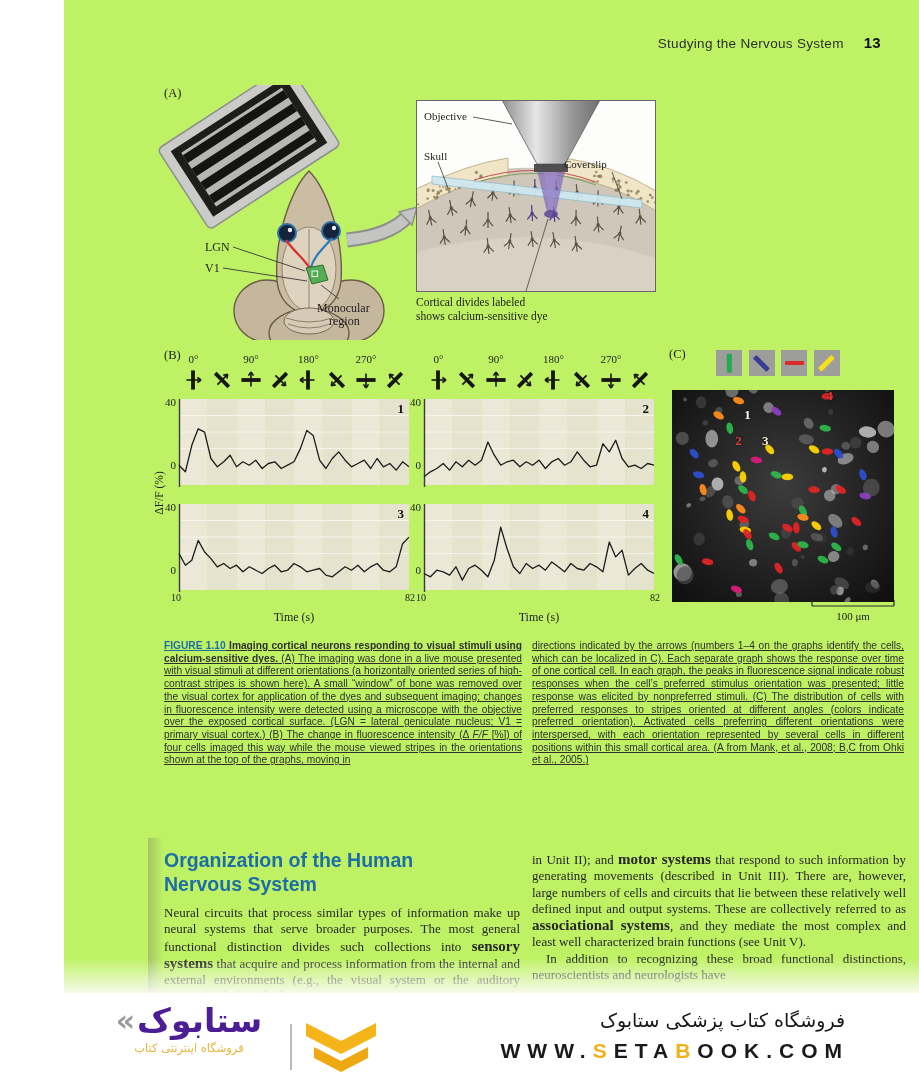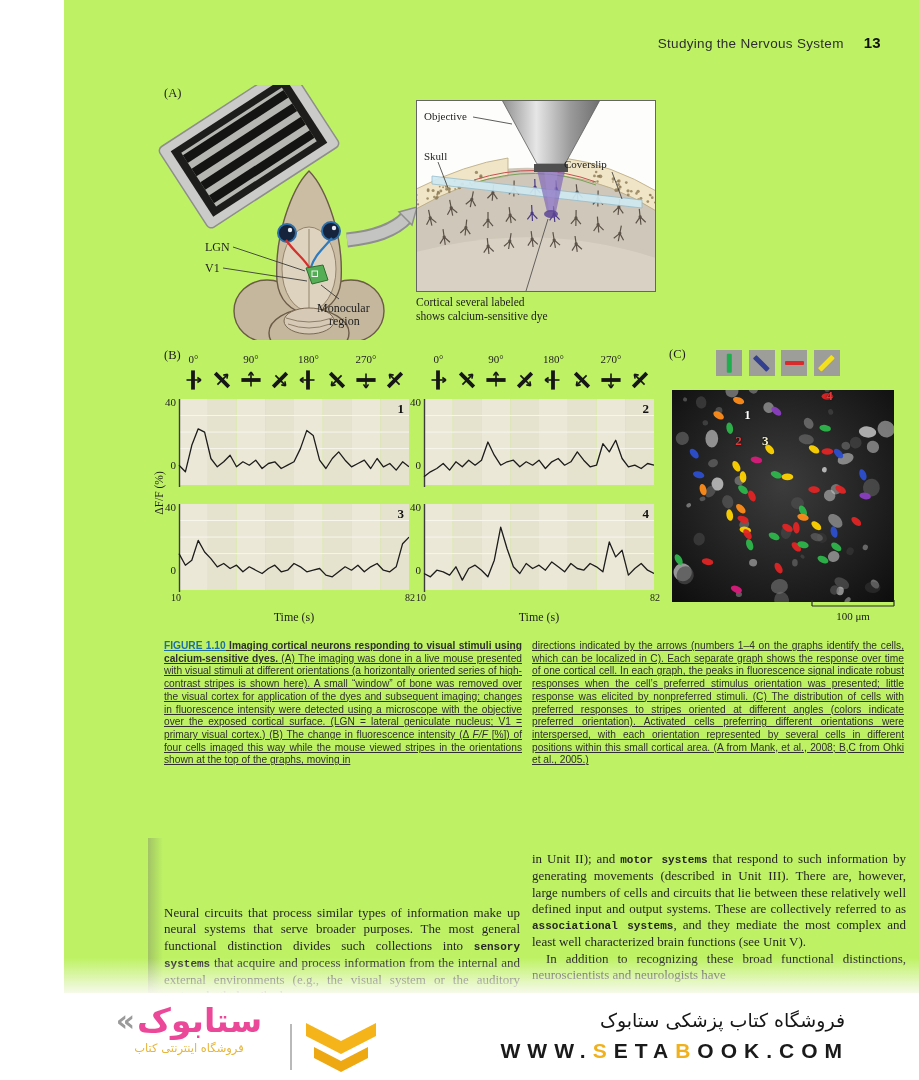--- a/index.html
+++ b/index.html
@@ -37,32 +37,32 @@
          background:radial-gradient(circle at 50% 45%, #3c3c3c 0%, #222 55%, #0d0d0d 100%);}
   .cellnum{position:absolute;transform:translate(-50%,-50%);font-family:"Liberation Serif",serif;
            font-weight:bold;font-size:13px;text-shadow:0 0 2px rgba(0,0,0,.8);}
   
   .cap{position:absolute;font-size:10.2px;line-height:12.7px;color:#2f2f2f;text-align:justify;}
   .cap span{font-family:"Liberation Sans",sans-serif;text-decoration:underline;}
   #heading{position:absolute;left:100px;top:848px;font-size:19.5px;line-height:24px;font-weight:bold;
            color:#1d6ea6;}
   .bodycol{position:absolute;font-family:"Liberation Serif",serif;font-size:13px;line-height:16.3px;
            color:#262626;text-align:justify;}
-  .bodycol .seg-sans{font-family:Liberation Mono, monospace;font-size:11px;}
+  .bodycol .seg-sans{font-family:Liberation Serif, serif;font-size:15px;}
   .p2{text-indent:14px;margin:0;}
   #fade{position:absolute;left:0;top:958px;width:919px;height:35px;
         background:linear-gradient(rgba(251,250,246,0),rgba(251,250,246,.92));}
   #gutter{position:absolute;left:84px;top:838px;width:15px;height:155px;
           background:linear-gradient(to right,rgba(110,110,104,.35),rgba(110,110,104,0));}
   
   #footer{position:absolute;left:0;top:993px;width:919px;height:87px;background:#fff;}
   #wordmark{position:absolute;left:100px;top:8px;width:178px;}
   .wm-line{display:flex;justify-content:center;align-items:center;direction:ltr;gap:2px;}
   .wm-mark{color:#9a9a9a;font-size:30px;font-weight:bold;font-family:"DejaVu Sans",sans-serif;}
-  .wm-name{color:#ec4899;font-size:33px;font-weight:bold;font-family:"DejaVu Sans",sans-serif;direction:rtl;}
+  .wm-name{color:#4c1d95;font-size:33px;font-weight:bold;font-family:"DejaVu Sans",sans-serif;direction:rtl;}
   .wm-tag{text-align:center;color:#e8b63a;font-size:11.5px;margin-top:1px;font-family:"DejaVu Sans",sans-serif;}
   #logo-divider{position:absolute;left:290px;top:31px;width:2px;height:46px;background:#b9b9b9;}
   #emblem{position:absolute;left:302px;top:26px;}
   #store-fa{position:absolute;right:74px;top:16px;direction:rtl;font-family:"DejaVu Sans",sans-serif;
             font-size:19px;color:#161616;}
   #url{position:absolute;right:70px;top:46px;font-size:21px;font-weight:bold;letter-spacing:7px;
        font-family:"Liberation Sans",sans-serif;}
 </style>
 </head>
 <body>
@@ -318,21 +318,21 @@
     <line x1="57" y1="17" x2="96" y2="24" stroke="#333" stroke-width=".8"></line>
     <line x1="22" y1="62" x2="32" y2="88" stroke="#333" stroke-width=".8"></line>
     <line x1="196" y1="72" x2="206" y2="99" stroke="#333" stroke-width=".8"></line>
     <line x1="110" y1="191" x2="132" y2="119" stroke="#444" stroke-width=".8"></line>
     <text class="fig-label-sm" x="8" y="20">Objective</text>
     <text class="fig-label-sm" x="8" y="60">Skull</text>
     <text class="fig-label-sm" x="148" y="68">Coverslip</text>
     <rect x="0.5" y="0.5" width="239" height="191" fill="none" stroke="#666" stroke-width="1"></rect>
   </svg>
   <div class="abs" id="inset-caption">
-    <div>Cortical several labeled</div>
+    <div>Cortical divides labeled</div>
     <div>shows calcium-sensitive dye</div>
   </div>
 
   <div id="graphs-layer" class="abs" style="left:0;top:0;width:919px;height:993px">
         <svg width="248" height="92" viewBox="0 0 248 92" style="position: absolute; left: 97px; top: 396px;">
           <rect x="18" y="3" width="28.75" height="86" fill="#ebe8d7"></rect>
           <rect x="46.75" y="3" width="28.75" height="86" fill="#e5e2ce"></rect>
           <rect x="75.5" y="3" width="28.75" height="86" fill="#ebe8d7"></rect>
           <rect x="104.25" y="3" width="28.75" height="86" fill="#e5e2ce"></rect>
           <rect x="133" y="3" width="28.75" height="86" fill="#ebe8d7"></rect>
@@ -679,20 +679,24 @@
   <svg class="layer" style="left:740px;top:598px" width="100" height="28" viewBox="0 0 100 28">
     <line x1="8" y1="8" x2="90" y2="8" stroke="#2a2a2a" stroke-width="1.2"></line>
     <line x1="8" y1="2" x2="8" y2="8" stroke="#2a2a2a" stroke-width="1.2"></line>
     <line x1="90" y1="2" x2="90" y2="8" stroke="#2a2a2a" stroke-width="1.2"></line>
     <text class="fig-label-sm" x="49" y="22" text-anchor="middle">100 μm</text>
   </svg>
 
   <p class="cap" style="left:100px;top:640px;width:358px;margin:0"><span style="font-weight: bold; color: rgb(29, 110, 166);">FIGURE 1.10</span><span style="font-weight: bold;">   </span><span style="font-weight: bold;">Imaging cortical neurons responding to visual stimuli using calcium-sensitive dyes.</span><span> (A) The imaging was done in a live mouse presented with visual stimuli at different orientations (a horizontally oriented series of high-contrast stripes is shown here). A small “window” of bone was removed over the visual cortex for application of the dyes and subsequent imaging; changes in fluorescence intensity were detected using a microscope with the objective over the exposed cortical surface. (LGN = lateral geniculate nucleus; V1 = primary visual cortex.) (B) The change in fluorescence intensity (Δ </span><span style="font-style: italic;">F/F</span><span> [%]) of four cells imaged this way while the mouse viewed stripes in the orientations shown at the top of the graphs, moving in</span></p>
   <p class="cap" style="left:468px;top:640px;width:372px;margin:0"><span>directions indicated by the arrows (numbers 1–4 on the graphs identify the cells, which can be localized in C). Each separate graph shows the response over time of one cortical cell. In each graph, the peaks in fluorescence signal indicate robust responses when the cell’s preferred stimulus orientation was presented; little response was elicited by nonpreferred stimuli. (C) The distribution of cells with preferred responses to stripes oriented at different angles (colors indicate preferred orientation). Activated cells preferring different orientations were interspersed, with each orientation represented by several cells in different positions within this small cortical area. (A from Mank, et al., 2008; B,C from Ohki et al., 2005.)</span></p>
 
+  <div id="heading">
+    <div>Organization of the Human</div>
+    <div>Nervous System</div>
+  </div>
   <p class="bodycol" style="left:100px;top:905px;width:356px;margin:0"><span>Neural circuits that process similar types of information make up neural systems that serve broader purposes. The most general functional distinction divides such collections into </span><span class="seg-sans" style="font-weight: bold;">sensory systems</span><span> that acquire and process information from the internal and external environments (e.g., the visual system or the auditory system, both described</span></p>
   <div class="bodycol" style="left:468px;top:851px;width:374px">
     <p style="margin:0"><span>in Unit II); and </span><span class="seg-sans" style="font-weight: bold;">motor systems</span><span> that respond to such information by generating movements (described in Unit III). There are, however, large numbers of cells and circuits that lie between these relatively well defined input and output systems. These are collectively referred to as </span><span class="seg-sans" style="font-weight: bold;">associational systems</span><span>, and they mediate the most complex and least well characterized brain functions (see Unit V).</span></p>
     <p class="p2">In addition to recognizing these broad functional distinctions, neuroscientists and neurologists have</p>
   </div>
 
   <div id="gutter"></div>
   <div id="fade"></div>
  </div>
 

